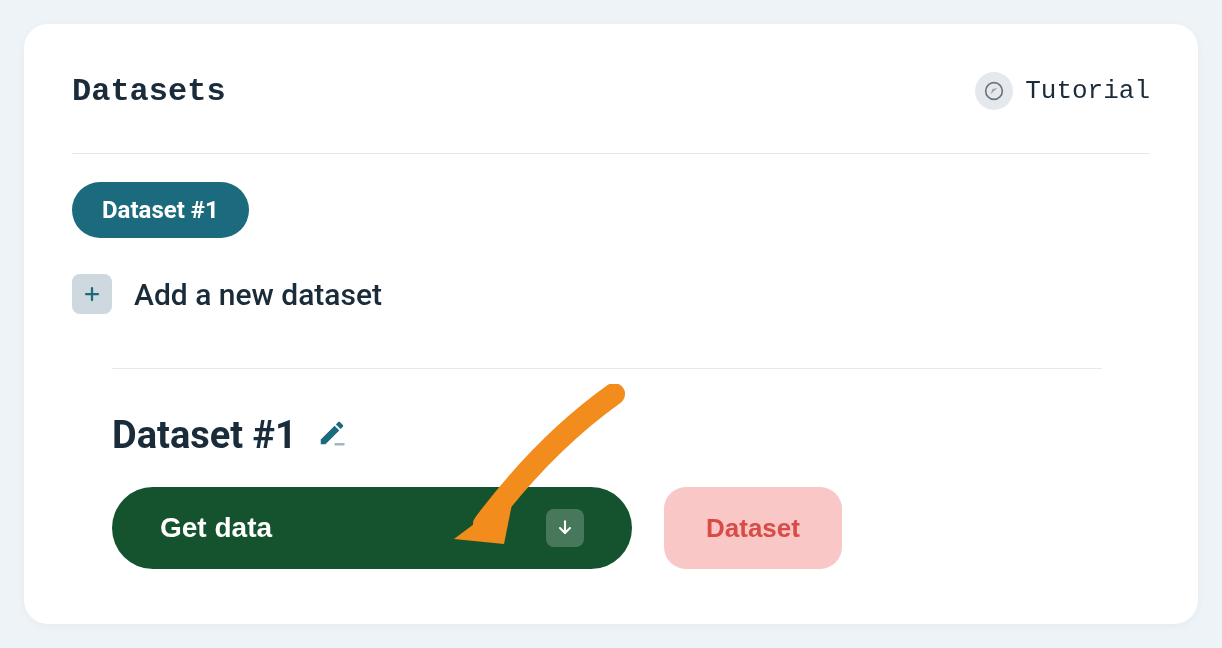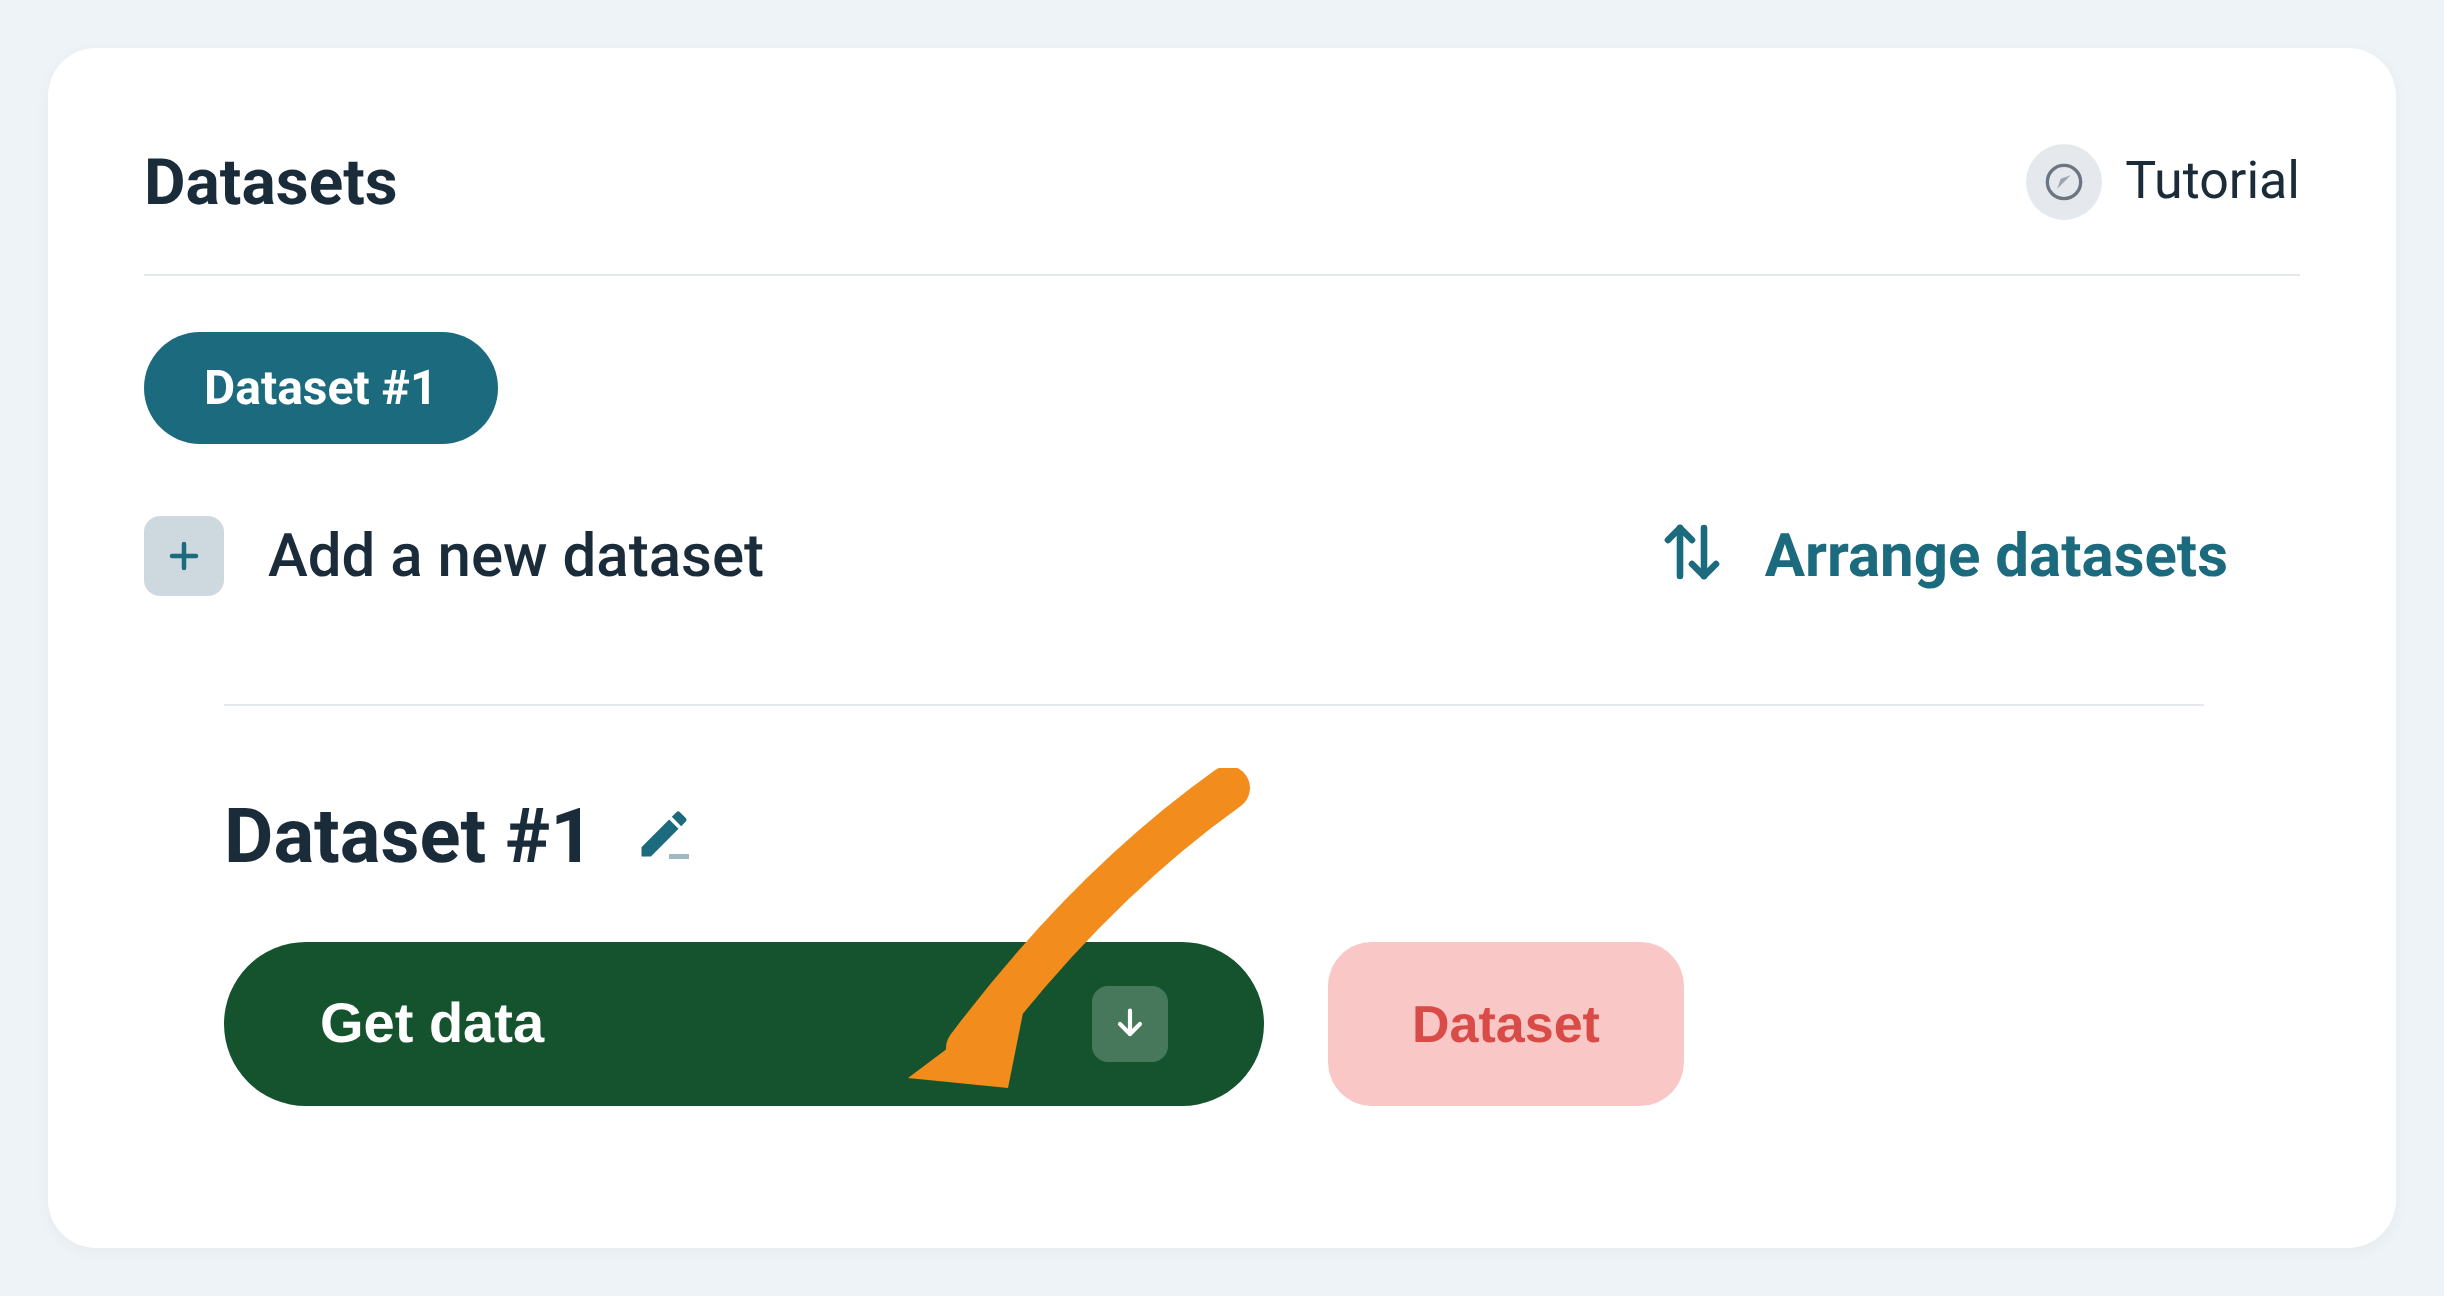--- a/index.html
+++ b/index.html
@@ -20,22 +20,23 @@
       border-radius: 24px;
       padding: 48px 48px 64px 48px;
       height: 100%;
       box-shadow: 0 2px 8px rgba(0,0,0,0.04);
       position: relative;
     }
     .header-row {
       display: flex;
       justify-content: space-between;
       align-items: flex-end;
-      padding-bottom: 27px;
+      padding-bottom: 43px;
       border-bottom: 1px solid #e5e9ed;
+      font-family: Liberation Mono, monospace;
     }
     .section-title {
       font-size: 32px;
       font-weight: 700;
       color: #1a2b3a;
     }
     .tutorial-link {
       display: flex;
       align-items: center;
       gap: 12px;
@@ -204,31 +205,20 @@
 
   <div class="actions-row">
     <div class="add-dataset">
       <span class="plus-box">
         <svg width="18" height="18" viewBox="0 0 24 24" fill="none" stroke="currentColor" stroke-width="3" stroke-linecap="round">
           <line x1="12" y1="4" x2="12" y2="20"></line>
           <line x1="4" y1="12" x2="20" y2="12"></line>
         </svg>
       </span>
       <span class="add-dataset-label">Add a new dataset</span>
-    </div>
-    <div class="arrange-datasets">
-      <span class="icon">
-        <svg width="36" height="36" viewBox="0 0 24 24" fill="none" stroke="currentColor" stroke-width="2.2" stroke-linecap="round" stroke-linejoin="round">
-          <line x1="8" y1="20" x2="8" y2="4"></line>
-          <polyline points="4,8 8,4 12,8"></polyline>
-          <line x1="16" y1="4" x2="16" y2="20"></line>
-          <polyline points="12,16 16,20 20,16"></polyline>
-        </svg>
-      </span>
-      <span class="arrange-label">Arrange datasets</span>
     </div>
   </div>
 
   <div class="dataset-detail">
     <hr class="detail-divider">
     <div class="dataset-title-row">
       <div class="dataset-title">Dataset #1</div>
       <span class="edit-icon">
         <svg width="30" height="30" viewBox="0 0 24 24" fill="currentColor">
           <path d="M3 17.25V21h3.75L17.81 9.94l-3.75-3.75L3 17.25zM20.71 7.04a1 1 0 0 0 0-1.41l-2.34-2.34a1 1 0 0 0-1.41 0l-1.83 1.83 3.75 3.75 1.83-1.83z"></path>

